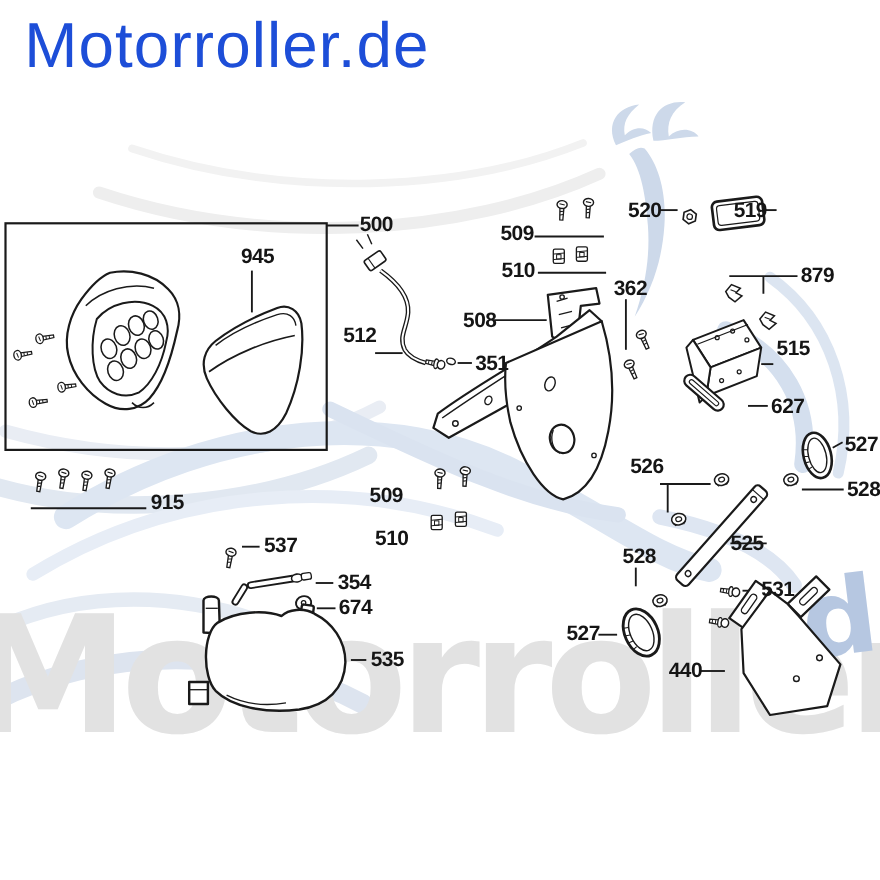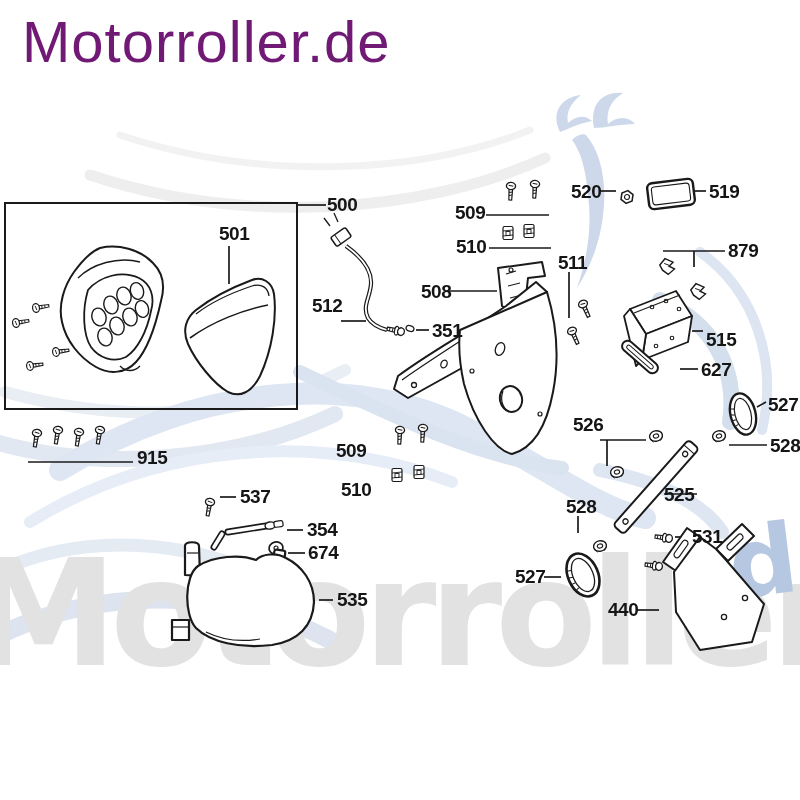--- a/index.html
+++ b/index.html
@@ -4,21 +4,21 @@
 <style>
   html,body{margin:0;padding:0;}
   body{
     width:800px;height:800px;position:relative;overflow:hidden;
     background:#ffffff;font-family:"Liberation Sans",sans-serif;
   }
   .brand-top{
     position:absolute;left:22px;top:8px;
     font-family:"Liberation Sans",sans-serif;
     font-size:58px;font-weight:400;letter-spacing:1px;
-    color:#701a75;white-space:nowrap;
+    color:#1d4ed8;white-space:nowrap;
   }
   .brand-bottom{
     position:absolute;left:-30px;top:540px;
     font-family:"DejaVu Sans",sans-serif;
     font-size:148px;font-weight:700;letter-spacing:-7px;
     color:#e2e2e2;white-space:nowrap;line-height:1;
   }
   .brand-de{
     position:absolute;left:692px;top:512px;
     font-family:"DejaVu Sans",sans-serif;
@@ -327,32 +327,32 @@
     <rect x="274" y="550" width="11" height="8" rx="2" transform="rotate(8 279 554)"></rect>
     <path d="M198,566 C214,556 240,554 256,560 C262,554 276,552 286,558 C302,566 314,582 314,602 C313,626 298,641 272,645 C240,649 210,642 196,628 C184,615 184,576 198,566 Z"></path>
     <path d="M172,620 h17 v20 h-17 Z"></path>
     <path d="M172,627 h17" stroke-width="1.2" fill="none"></path>
     <path d="M206,632 C222,640 242,642 260,639" stroke-width="1.2" fill="none"></path>
   </g>
 </svg>
 
 <div>
   <div class="plabel" style="left:327px;top:195px">500</div>
-  <div class="plabel" style="left:219px;top:224px">501</div>
+  <div class="plabel" style="left:219px;top:224px">945</div>
   <div class="plabel" style="left:137px;top:448px">915</div>
   <div class="plabel" style="left:421px;top:282px">508</div>
   <div class="plabel" style="left:455px;top:203px">509</div>
   <div class="plabel" style="left:456px;top:237px">510</div>
-  <div class="plabel" style="left:558px;top:253px">511</div>
+  <div class="plabel" style="left:558px;top:253px">362</div>
   <div class="plabel" style="left:312px;top:296px">512</div>
   <div class="plabel" style="left:432px;top:321px">351</div>
-  <div class="plabel" style="left:706px;top:330px">515</div>
+  <div class="plabel" style="left:706px;top:308px">515</div>
   <div class="plabel" style="left:701px;top:360px">627</div>
   <div class="plabel" style="left:728px;top:241px">879</div>
-  <div class="plabel" style="left:709px;top:182px">519</div>
+  <div class="plabel" style="left:667px;top:182px">519</div>
   <div class="plabel" style="left:571px;top:182px">520</div>
   <div class="plabel" style="left:336px;top:441px">509</div>
   <div class="plabel" style="left:341px;top:480px">510</div>
   <div class="plabel" style="left:664px;top:485px">525</div>
   <div class="plabel" style="left:573px;top:415px">526</div>
   <div class="plabel" style="left:768px;top:395px">527</div>
   <div class="plabel" style="left:770px;top:436px">528</div>
   <div class="plabel" style="left:566px;top:497px">528</div>
   <div class="plabel" style="left:692px;top:527px">531</div>
   <div class="plabel" style="left:515px;top:567px">527</div>

